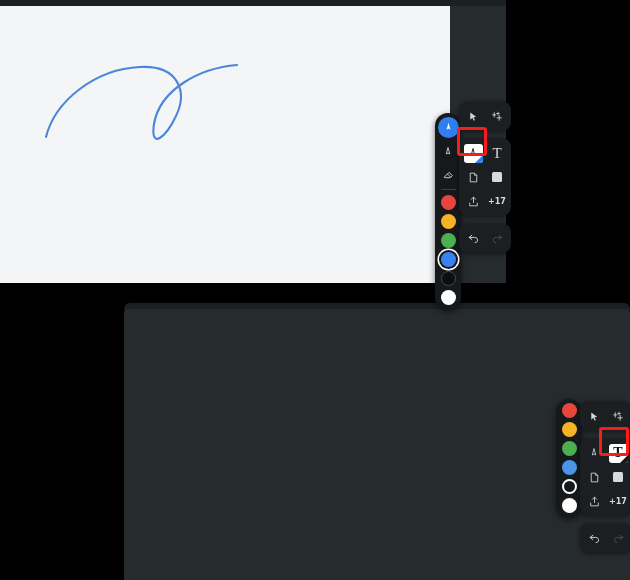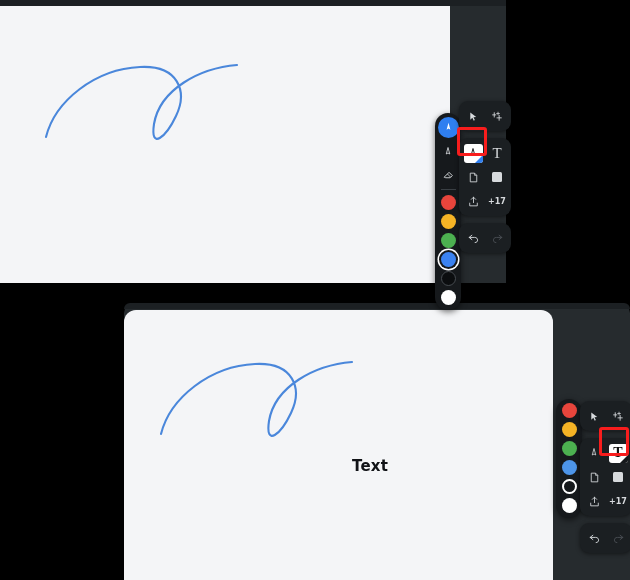--- a/index.html
+++ b/index.html
@@ -250,27 +250,20 @@
       </div>
     </div>
 
     <div class="hl hl-top"></div>
   </div>
 
   <div class="panel panel-bottom">
     <div class="chassis"></div>
     <div class="topstrip"></div>
 
-    <div class="canvas">
-      <svg class="ink" width="429" height="275" viewBox="0 0 429 275">
-        <path d="M37,124 C46,88 86,56 131,54 C169,52 179,78 167,103
-                 C157,124 141,138 145,111 C151,76 191,55 228,52" fill="none" stroke="#3b7dd8" stroke-width="2.1" stroke-linecap="round" stroke-linejoin="round" opacity="0.92"></path>
-      </svg>
-      <div class="text-annotation" style="left:228px; top:147px;">Text</div>
-    </div>
   </div>
 
   <div class="rail rail-bottom">
     <div class="swatch" style="background:#e8453c"></div>
     <div class="swatch" style="background:#f5b325"></div>
     <div class="swatch" style="background:#4cb050"></div>
     <div class="swatch" style="background:#4d94e8"></div>
     <div class="swatch ring"></div>
     <div class="swatch" style="background:#ffffff"></div>
   </div>

